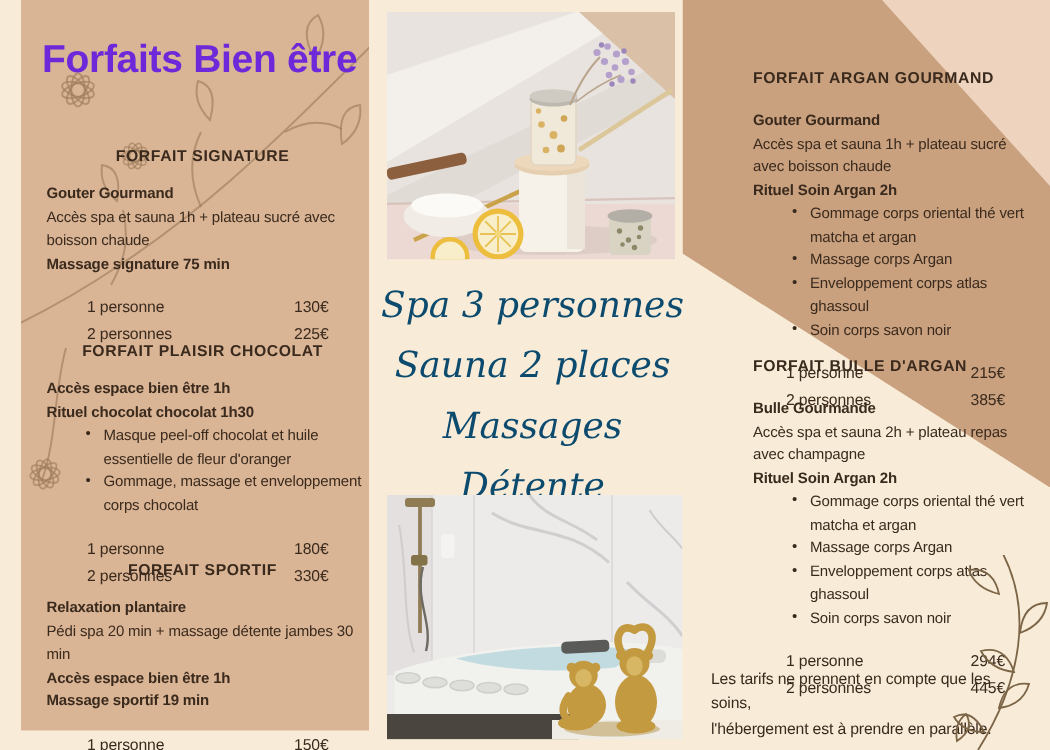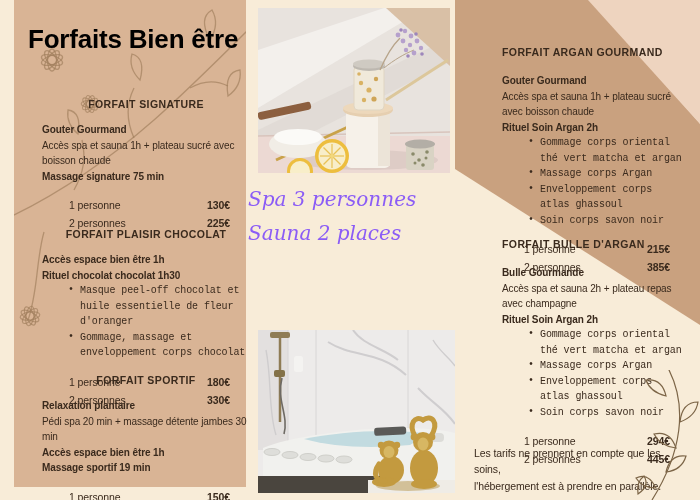--- a/index.html
+++ b/index.html
@@ -12,48 +12,48 @@
   .left-panel{position:absolute;left:14px;top:0;width:232px;height:487px;background:#d9b495;}
   .tan-band{position:absolute;left:450px;top:0;width:250px;height:325px;background:#c9a17f;
     clip-path:polygon(2% 0,56% 0,100% 38%,100% 100%,2% 52%);}
   .peach-tri{position:absolute;left:588px;top:0;width:112px;height:124px;background:#eed4bf;
     clip-path:polygon(0 0,100% 0,100% 100%);}
   
   .left-art{position:absolute;left:14px;top:0;width:232px;height:370px;}
   .corner-art{position:absolute;left:592px;top:370px;width:108px;height:130px;}
   
   .page-title{position:absolute;left:28px;top:24px;width:220px;
-    font-size:26px;font-weight:bold;color:#000000;letter-spacing:-0.2px;}
-  
-  .lsec{position:absolute;left:24px;width:244px;font-size:10px;line-height:1.55;letter-spacing:-0.1px;}
+    font-size:26px;font-weight:bold;color:#6d28d9;letter-spacing:-0.2px;}
+  
+  .lsec{position:absolute;left:13px;width:244px;font-size:10px;line-height:1.55;letter-spacing:-0.1px;}
   .lsec .hdr{text-align:center;font-weight:bold;font-size:10.5px;letter-spacing:0.4px;margin-bottom:10px;}
   .lsec .body{padding:0 14px 0 18px;}
   #sec-signature{top:96px;}
   #sec-chocolat{top:226px;}
   #sec-sportif{top:372px;}
   
   .rsec{position:absolute;left:502px;width:208px;font-size:10px;line-height:1.55;letter-spacing:-0.1px;}
   .rsec .hdr{font-weight:bold;font-size:10.5px;letter-spacing:0.4px;margin-bottom:13px;}
   .rsec .body{padding-right:26px;}
   #sec-argan{top:44px;}
   #sec-bulle{top:236px;}
   
   .b{font-weight:bold;}
-  .bullets{padding-left:24px;font-family:Liberation Mono, monospace;}
+  .bullets{padding-left:24px;}
   .bl{position:relative;padding-left:14px;}
   .bl::before{content:"•";position:absolute;left:2px;top:-1px;}
   .prices-l{margin:13px 38px 0 45px;}
   .prices-r{margin:13px 40px 0 22px;}
   .prow{display:flex;justify-content:space-between;font-size:10.5px;line-height:1.7;}
-  .prow .val{font-weight:bold;}
+  .prow .val{font-weight:normal;}
   
   .photo-top{position:absolute;left:258px;top:8px;width:192px;height:165px;overflow:hidden;}
   .photo-bottom{position:absolute;left:258px;top:330px;width:197px;height:163px;overflow:hidden;}
-  .script-block{position:absolute;left:248px;top:183px;width:214px;
-    font-family:"DejaVu Serif",serif;font-style:italic;font-size:20px;color:#8b5cf6;line-height:1.68;}
+  .script-block{position:absolute;left:248px;top:183px;width:214px;text-align:center;
+    font-family:"DejaVu Serif",serif;font-style:italic;font-size:24px;color:#0c4a6e;line-height:1.68;}
   
   .footnote{position:absolute;left:474px;top:445px;width:214px;
     font-weight:normal;font-size:10.5px;line-height:1.55;letter-spacing:-0.1px;}
   svg{display:block;}
 </style>
 </head>
 <body>
 
 <div class="page">
 
@@ -223,20 +223,21 @@
           <circle cx="157" cy="155" r="1.5"></circle>
           <circle cx="168" cy="150" r="1.5"></circle>
       </g>
       <ellipse cx="162" cy="136" rx="15" ry="4.5" fill="#b3aea6"></ellipse>
     </svg>
   </div>
 
   <div class="script-block">
     <div>Spa 3 personnes</div>
     <div>Sauna 2 places</div>
+    <div>Massages Détente</div>
   </div>
 
   <div class="photo-bottom" aria-label="marble bathroom with jacuzzi, gold shower and golden monkey figurines">
     <svg viewBox="0 0 197 163" width="197" height="163">
       <rect width="197" height="163" fill="#edebea"></rect>
       <rect width="30" height="120" fill="#e3e0df"></rect>
       <g stroke="#d8d6d6" stroke-width="1">
         <line x1="58" y1="0" x2="58" y2="110"></line>
           <line x1="150" y1="0" x2="150" y2="105"></line>
           <line x1="30" y1="0" x2="30" y2="120"></line>

